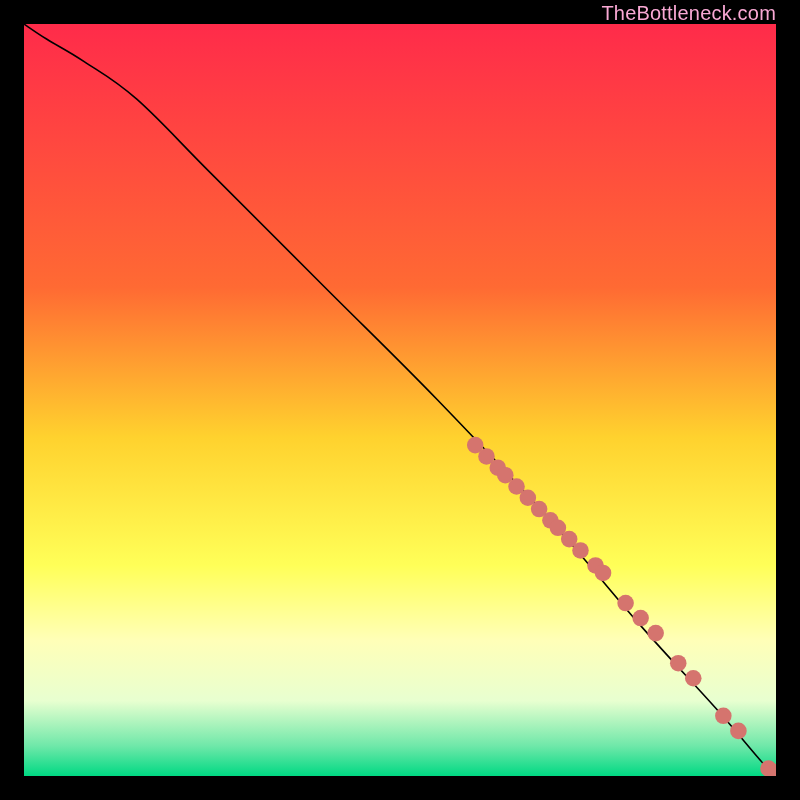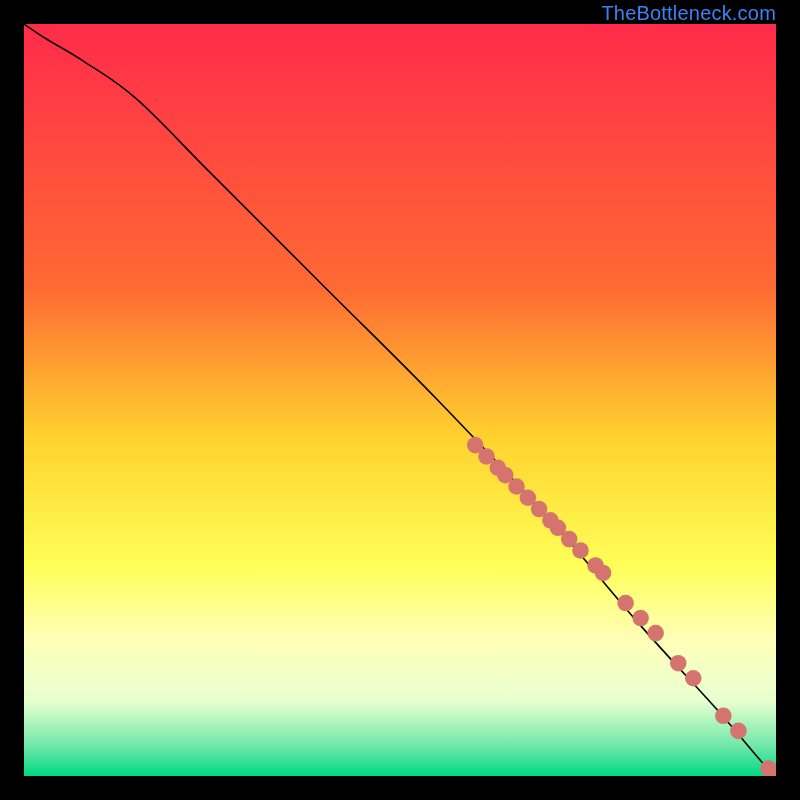--- a/index.html
+++ b/index.html
@@ -28,21 +28,21 @@
     position: absolute;
     inset: 0;
     width: 100%;
     height: 100%;
     display: block;
   }
   .watermark {
     position: absolute;
     top: 2px;
     right: 24px;
-    color: #3b82f6;
+    color: #f9a8d4;
     font-size: 20px;
     letter-spacing: 0.2px;
     font-weight: 400;
     user-select: none;
   }
 </style>
 </head>
 <body>
 
 <div class="stage">

